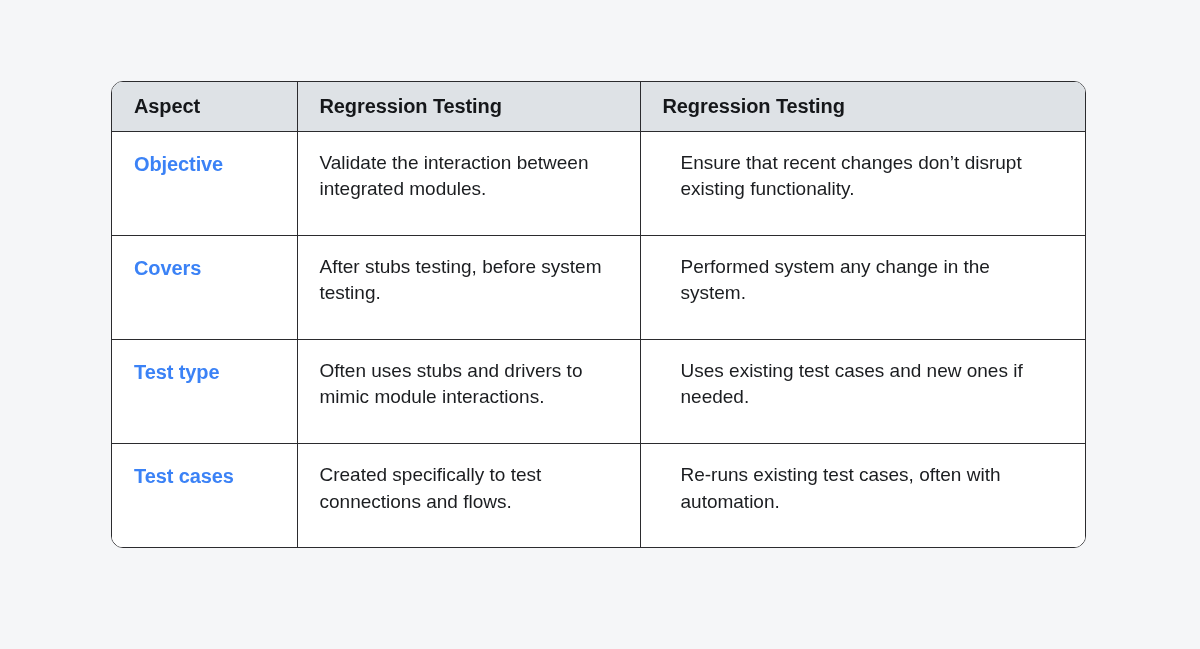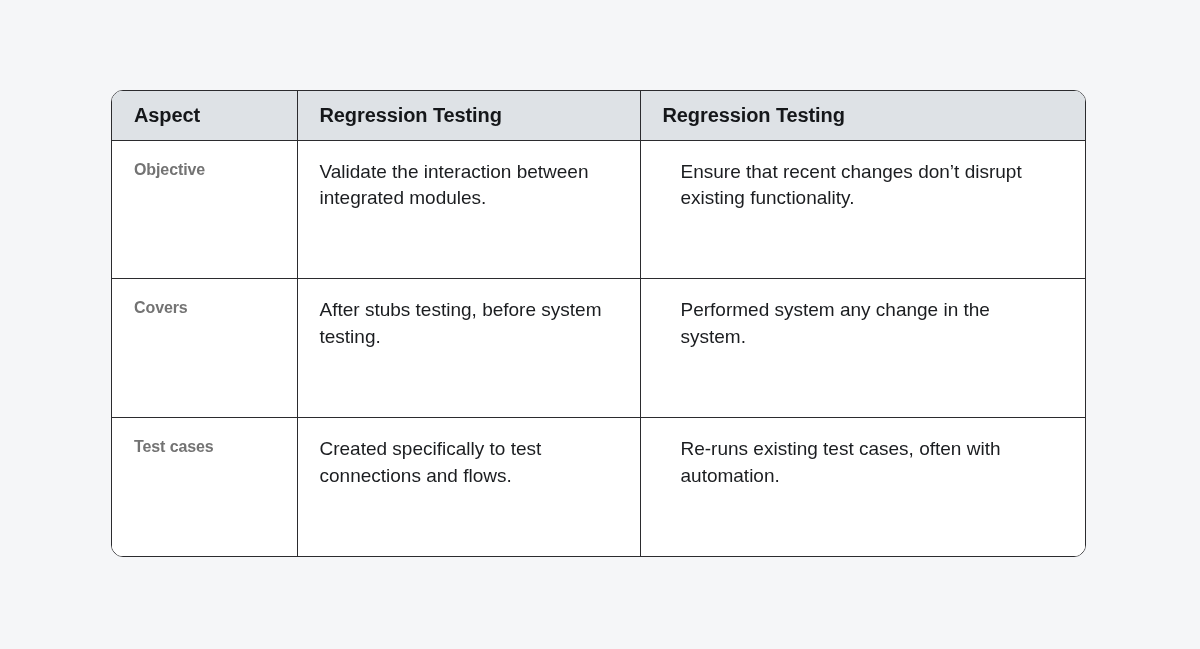--- a/index.html
+++ b/index.html
@@ -19,21 +19,21 @@
   .page {
     position: relative;
     width: 1200px;
     height: 649px;
     box-sizing: border-box;
   }
 
   .table-wrap {
     position: absolute;
     left: 111px;
-    top: 90px;
+    top: 81px;
     width: 975px;
     height: 467px;
     box-sizing: border-box;
     border: 1.4px solid #2b2b2e;
     border-radius: 12px;
     background: #ffffff;
     overflow: hidden;
   }
 
   table.cmp {
@@ -85,22 +85,22 @@
   tbody td.last-col {
     border-right: none;
     padding-left: 40px;
   }
   tbody tr.last-row td {
     border-bottom: none;
   }
 
   tbody td.aspect-cell {
     font-weight: bold;
-    font-size: 16px;
-    color: #737373;
+    font-size: 20px;
+    color: #3b82f6;
     white-space: nowrap;
     letter-spacing: -0.1px;
   }
 
   tbody td.detail-cell {
     font-weight: normal;
     margin-left: 40px;
   }
 </style>
 </head>
@@ -132,20 +132,25 @@
           <td class="detail-cell last-col">Ensure that recent changes don’t disrupt existing functionality.</td>
         </tr>
 
 
         <tr>
           <td class="aspect-cell">Covers</td>
           <td class="detail-cell">After stubs testing, before system testing.</td>
           <td class="detail-cell last-col">Performed system any change in the system.</td>
         </tr>
 
+        <tr>
+          <td class="aspect-cell">Test type</td>
+          <td class="detail-cell">Often uses stubs and drivers to mimic module interactions.</td>
+          <td class="detail-cell last-col">Uses existing test cases and new ones if needed.</td>
+        </tr>
 
         <tr class="last-row">
           <td class="aspect-cell">Test cases</td>
           <td class="detail-cell">Created specifically to test connections and flows.</td>
           <td class="detail-cell last-col">Re-runs existing test cases, often with automation.</td>
         </tr>
 
       </tbody>
     </table>
   </div>

